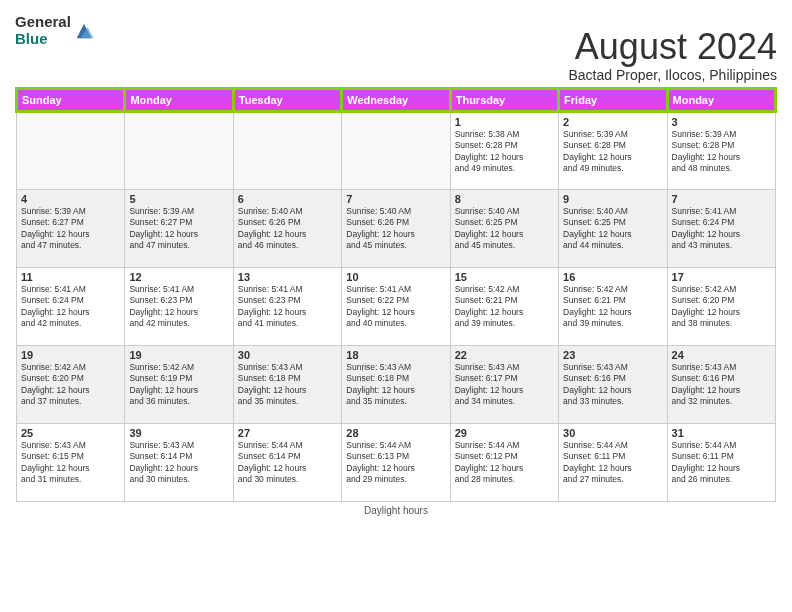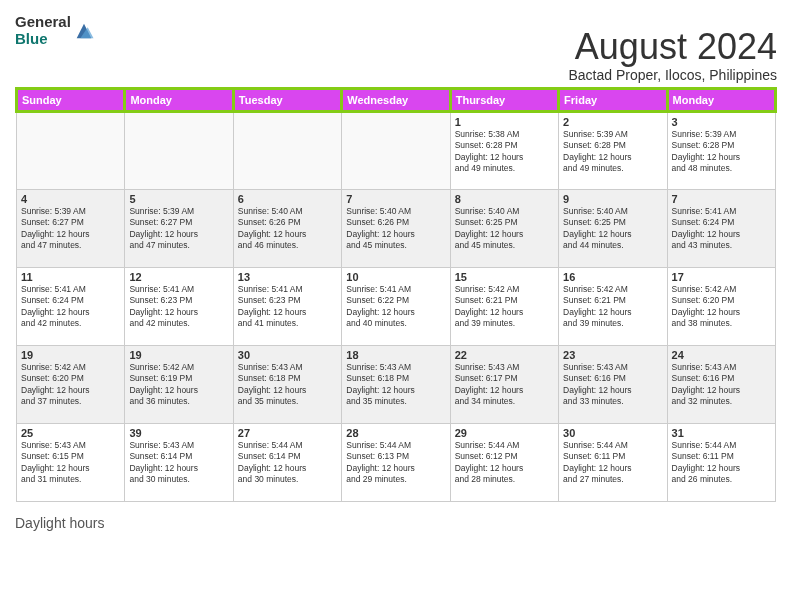--- a/index.html
+++ b/index.html
@@ -94,24 +94,24 @@
       font-weight: bold;
       display: block;
       margin-bottom: 1px;
     }
     .day-info {
       font-size: 8.5px;
       line-height: 1.35;
       color: #333;
     }
     .footer {
-      font-size: 14px;
+      font-size: 10px;
       color: #555;
-      margin-top: 13px;
-      text-align: left;
+      margin-top: 3px;
+      text-align: center;
     }
   </style>
 </head>
 <body>
 
 <div class="container">
   <div class="header-row">
     <div class="logo">
       <div class="logo-text">
         <span class="logo-general">General</span>

